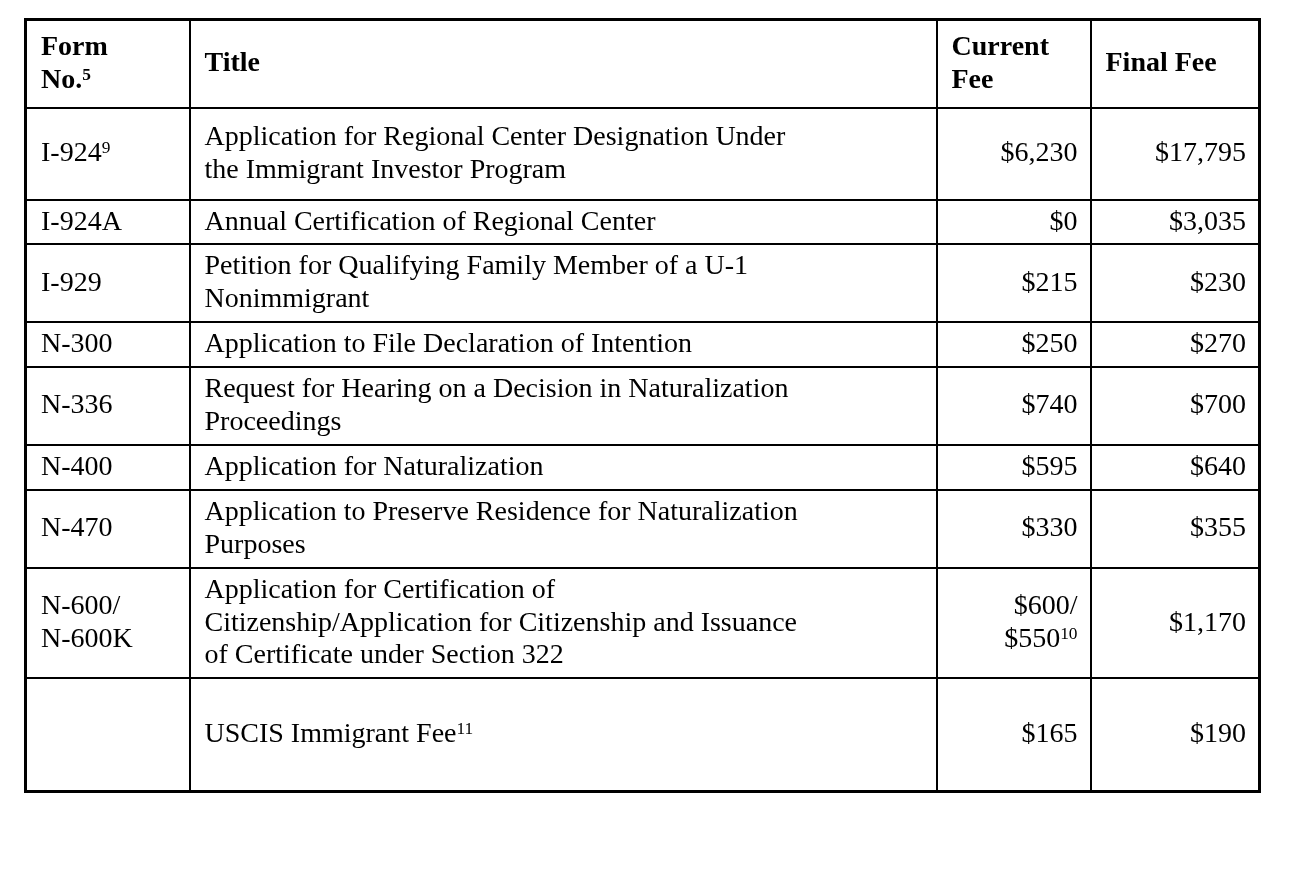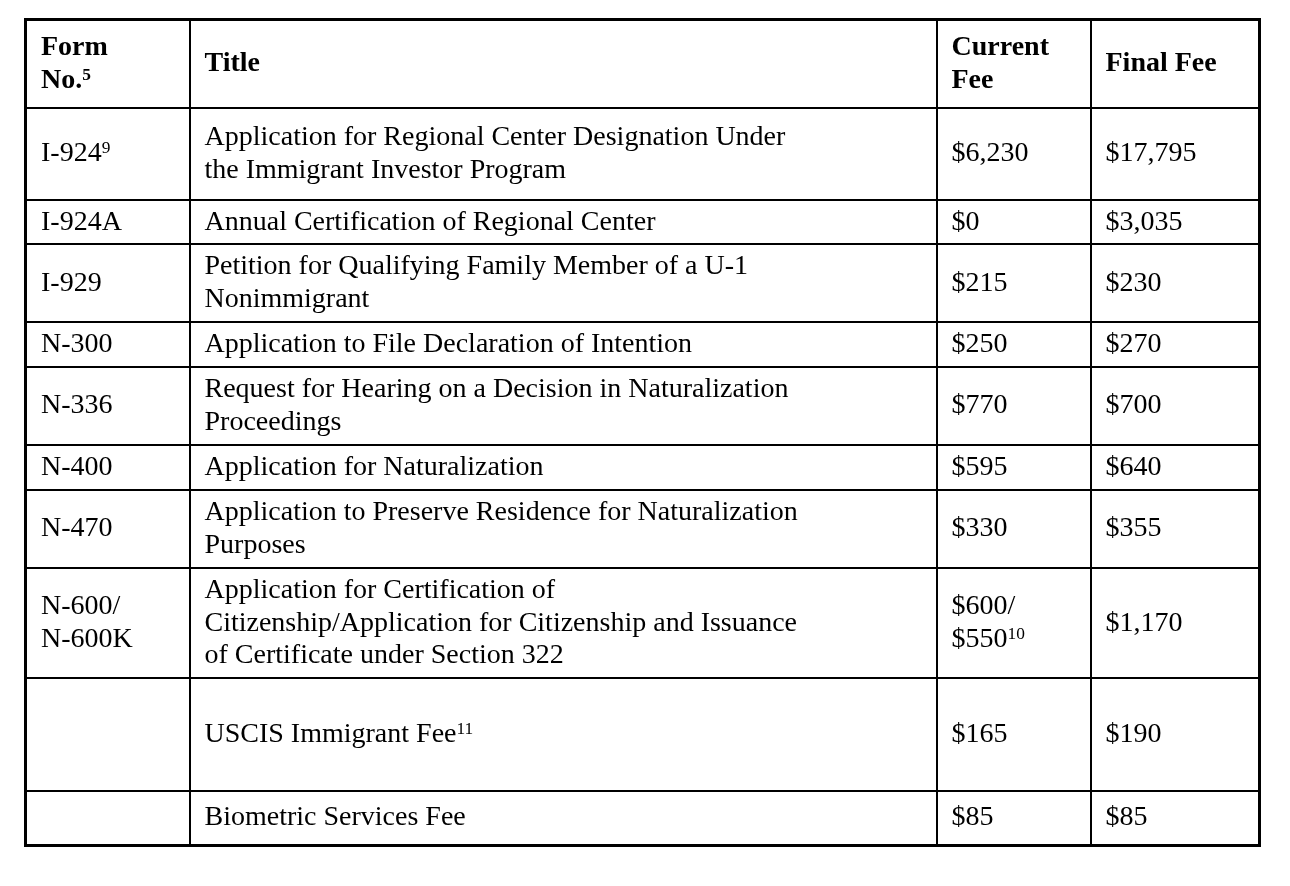--- a/index.html
+++ b/index.html
@@ -36,21 +36,21 @@
     padding:4px 13px 6px 14px;
     white-space:pre-line;
     overflow:hidden;
   }
   th{
     font-weight:bold;
     text-align:left;
   }
   td.c-form{text-align:left;}
   td.c-title{text-align:left;border-radius:17px;}
-  td.c-current,td.c-final{text-align:left;padding-right:12px;}
+  td.c-current,td.c-final{text-align:right;padding-right:12px;}
   td.c-current.center{}
   sup{
     font-size:0.62em;
     line-height:0;
     position:relative;
     top:-0.45em;
     vertical-align:baseline;
   }
   
   thead tr{height:88px;}
@@ -115,21 +115,21 @@
     <td class="c-form"><span class="txt">N-300</span></td>
     <td class="c-title"><span class="txt">Application to File Declaration of Intention</span></td>
     <td class="c-current"><span class="txt">$250</span></td>
     <td class="c-final"><span class="txt">$270</span></td>
   </tr>
 
   <tr>
     <td class="c-form"><span class="txt">N-336</span></td>
     <td class="c-title"><span class="txt">Request for Hearing on a Decision in Naturalization
 Proceedings</span></td>
-    <td class="c-current"><span class="txt">$770</span></td>
+    <td class="c-current"><span class="txt">$740</span></td>
     <td class="c-final"><span class="txt">$700</span></td>
   </tr>
 
   <tr>
     <td class="c-form"><span class="txt">N-400</span></td>
     <td class="c-title"><span class="txt">Application for Naturalization</span></td>
     <td class="c-current"><span class="txt">$595</span></td>
     <td class="c-final"><span class="txt">$640</span></td>
   </tr>
 
@@ -153,21 +153,15 @@
     <td class="c-final"><span class="txt">$1,170</span></td>
   </tr>
 
   <tr>
     <td class="c-form"><span class="txt"></span></td>
     <td class="c-title"><span class="txt">USCIS Immigrant Fee</span><sup>11</sup></td>
     <td class="c-current"><span class="txt">$165</span></td>
     <td class="c-final"><span class="txt">$190</span></td>
   </tr>
 
-  <tr>
-    <td class="c-form"><span class="txt"></span></td>
-    <td class="c-title"><span class="txt">Biometric Services Fee</span></td>
-    <td class="c-current"><span class="txt">$85</span></td>
-    <td class="c-final"><span class="txt">$85</span></td>
-  </tr>
 </tbody>
   </table>
 </div>
 
 </body></html>

